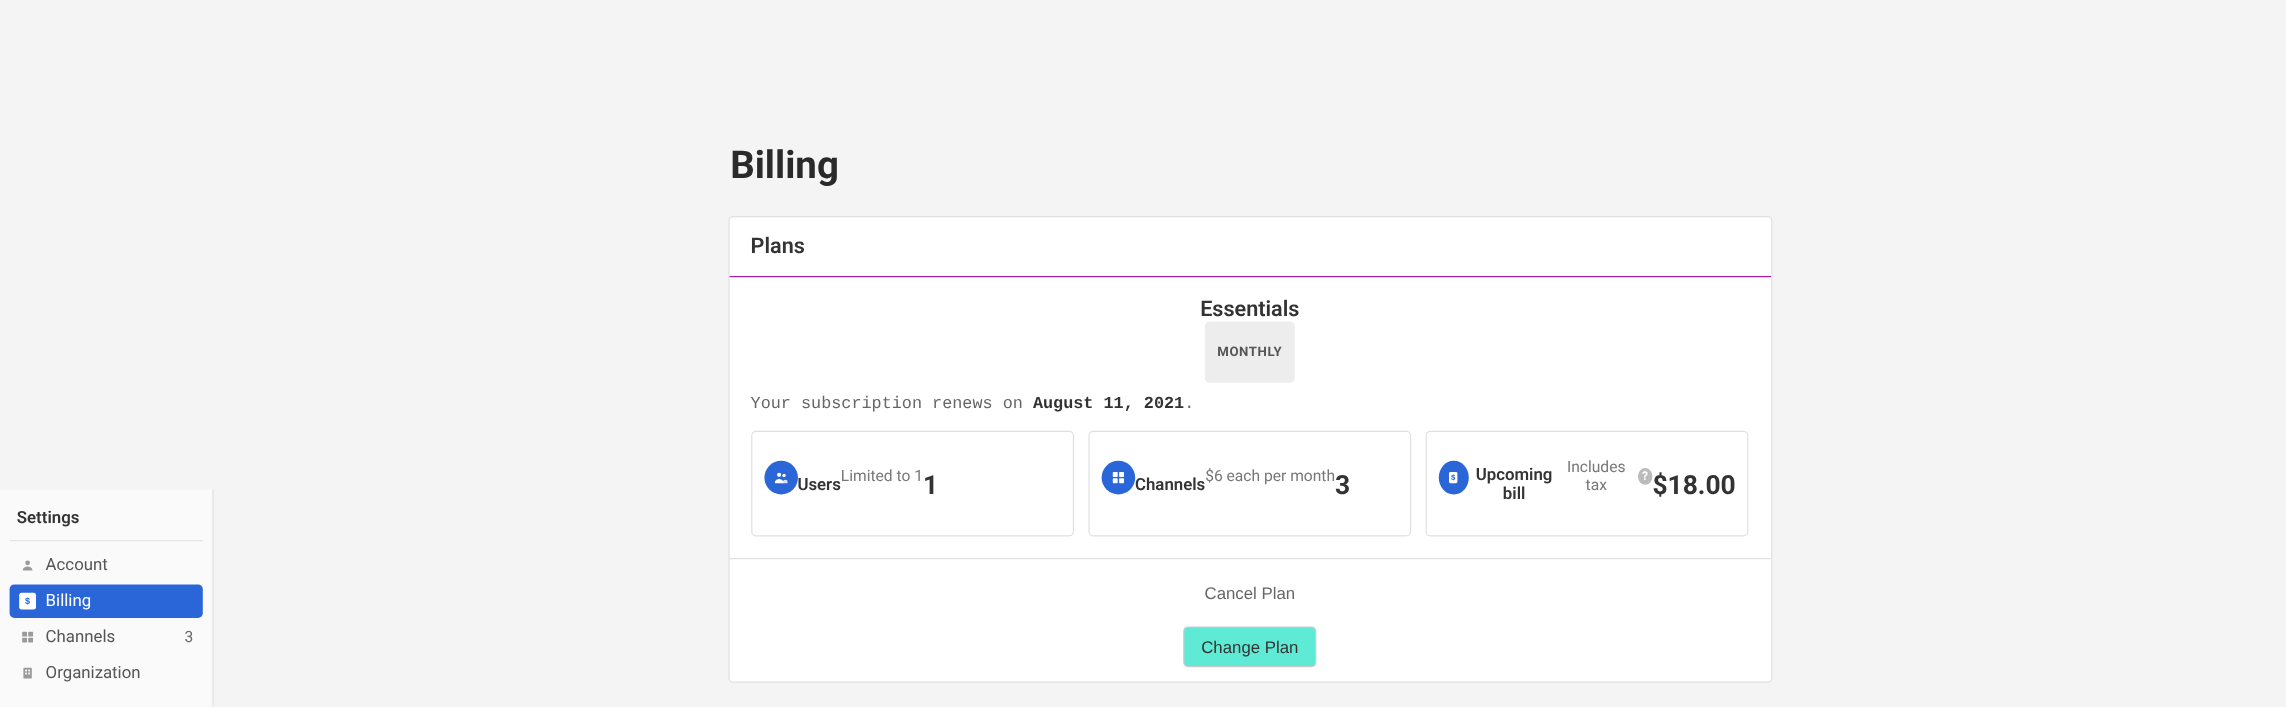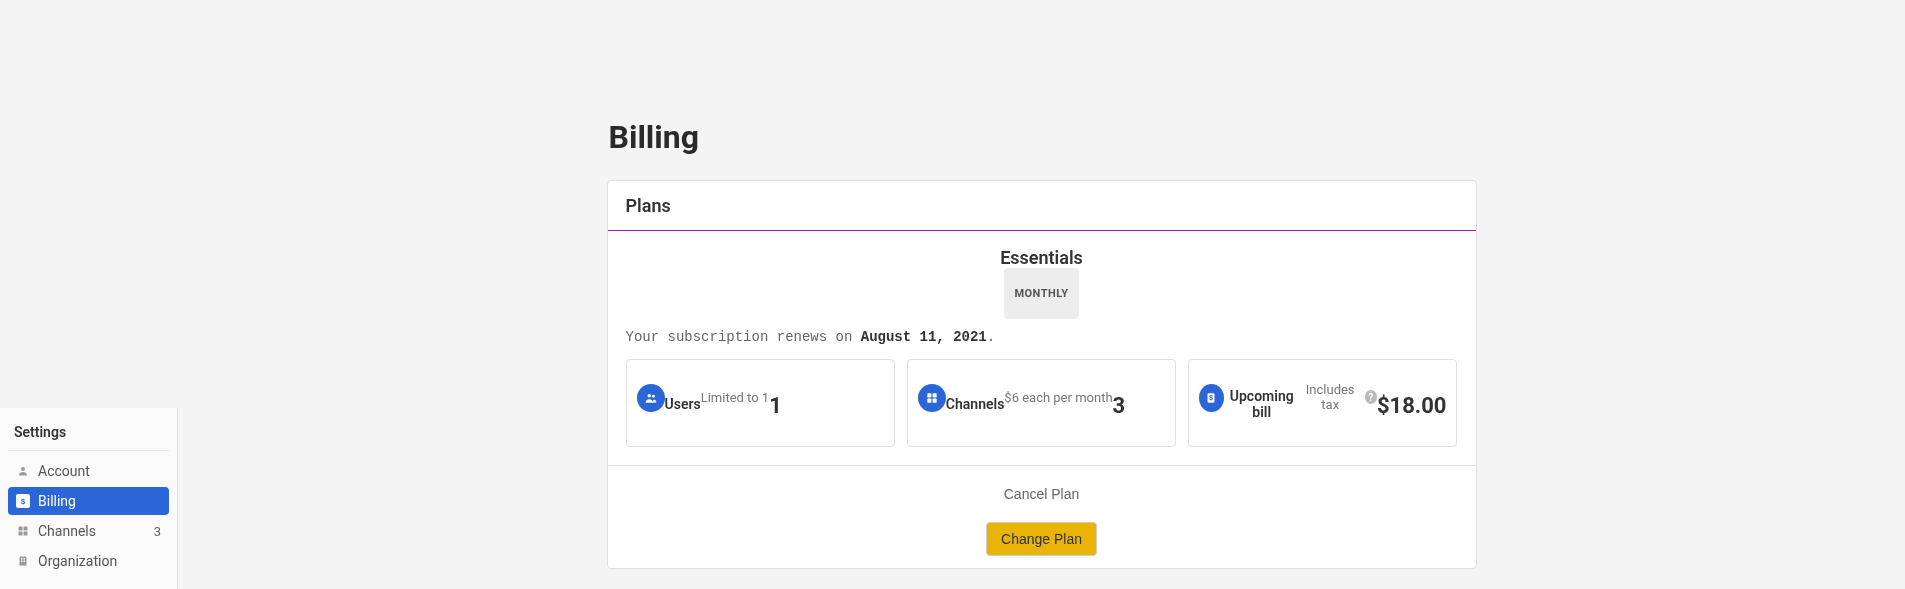--- a/index.html
+++ b/index.html
@@ -208,21 +208,21 @@
     }
     .btn-link {
       background: none;
       border: none;
       color: #666;
       font-size: 14px;
       cursor: pointer;
       padding: 8px 10px;
     }
     .btn-outline {
-      background: #eab308;
+      background: #5eead4;
       border: 1px solid #ccc;
       color: #333;
       font-size: 14px;
       padding: 8px 14px;
       border-radius: 4px;
       cursor: pointer;
     }
     svg { display: block; }
   </style>
 </head>

